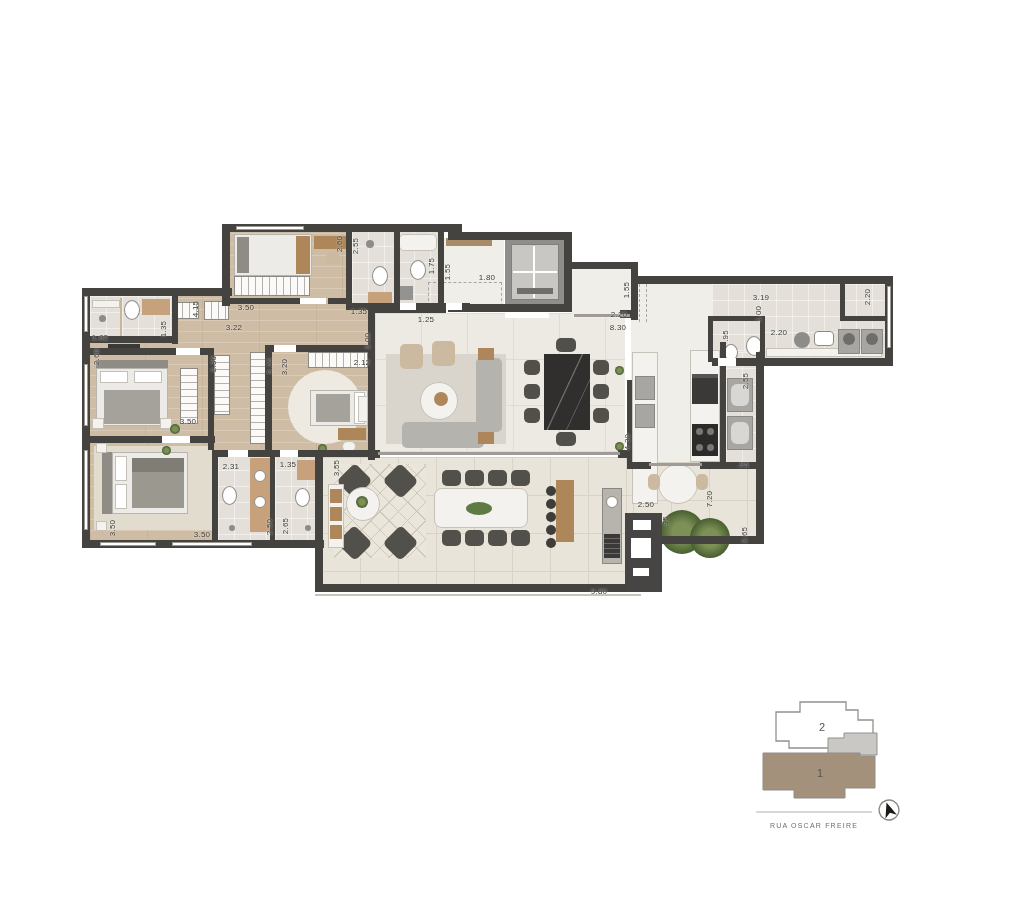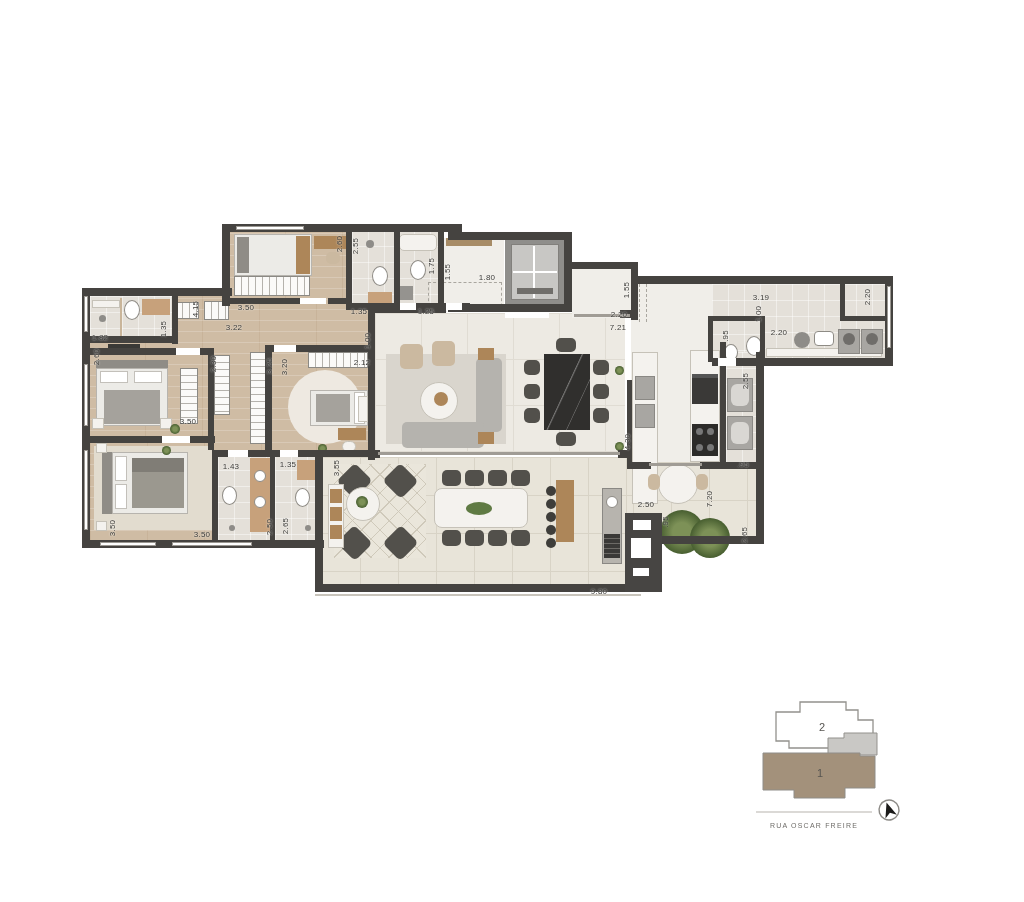--- a/index.html
+++ b/index.html
@@ -332,39 +332,39 @@
       <span class="dim v" style="left: 163px; top: 329px;">1.35</span>
       <span class="dim v" style="left: 195px; top: 309px;">4.15</span>
       <span class="dim v" style="left: 213px; top: 364px;">2.30</span>
       <span class="dim v" style="left: 269px; top: 366px;">3.25</span>
       <span class="dim v" style="left: 284px; top: 367px;">3.20</span>
       <span class="dim" style="left: 362px; top: 362px;">2.12</span>
       <span class="dim v" style="left: 367px; top: 341px;">1.00</span>
       <span class="dim v" style="left: 431px; top: 266px;">1.75</span>
       <span class="dim v" style="left: 447px; top: 272px;">1.55</span>
       <span class="dim" style="left: 487px; top: 277px;">1.80</span>
-      <span class="dim" style="left: 426px; top: 311px;">1.25</span>
+      <span class="dim" style="left: 426px; top: 319px;">1.25</span>
       <span class="dim v" style="left: 626px; top: 290px;">1.55</span>
       <span class="dim" style="left: 619px; top: 314px;">2.20</span>
-      <span class="dim" style="left: 618px; top: 327px;">7.21</span>
+      <span class="dim" style="left: 618px; top: 327px;">8.30</span>
       <span class="dim" style="left: 761px; top: 297px;">3.19</span>
       <span class="dim v" style="left: 758px; top: 314px;">1.00</span>
       <span class="dim v" style="left: 867px; top: 297px;">2.20</span>
       <span class="dim v" style="left: 725px; top: 336px;">.95</span>
       <span class="dim" style="left: 779px; top: 332px;">2.20</span>
       <span class="dim v" style="left: 745px; top: 381px;">2.55</span>
       <span class="dim v" style="left: 627px; top: 442px;">4.30</span>
       <span class="dim" style="left: 743px; top: 464px;">.95</span>
       <span class="dim" style="left: 646px; top: 504px;">2.50</span>
       <span class="dim v" style="left: 709px; top: 499px;">7.20</span>
       <span class="dim v" style="left: 665px; top: 522px;">.95</span>
       <span class="dim v" style="left: 744px; top: 535px;">2.65</span>
       <span class="dim" style="left: 599px; top: 563px; margin-top: 28px;">9.80</span>
       <span class="dim v" style="left: 336px; top: 468px;">3.55</span>
-      <span class="dim" style="left: 231px; top: 466px;">1.43</span>
+      <span class="dim" style="left: 231px; top: 466px;">2.31</span>
       <span class="dim" style="left: 288px; top: 464px;">1.35</span>
       <span class="dim v" style="left: 269px; top: 527px;">2.50</span>
       <span class="dim v" style="left: 285px; top: 526px;">2.65</span>
       <span class="dim" style="left: 202px; top: 534px;">3.50</span>
       <span class="dim v" style="left: 112px; top: 528px;">3.50</span>
       <span class="dim" style="left: 188px; top: 421px;">3.50</span>
     </div>
 
   <svg id="keyplan" class="abs" style="left:752px;top:692px" width="160" height="150" viewBox="0 0 160 150">
     <polygon points="48,10 94,10 94,18 106,18 106,28 121,28 121,54 108,54 108,61 82,61 82,56 37,56 37,49 24,49 24,20 48,20" fill="#ffffff" stroke="#93918d" stroke-width="1.3"></polygon>

